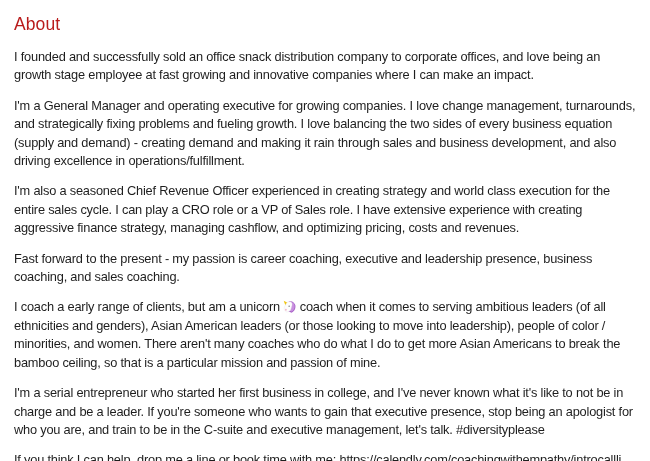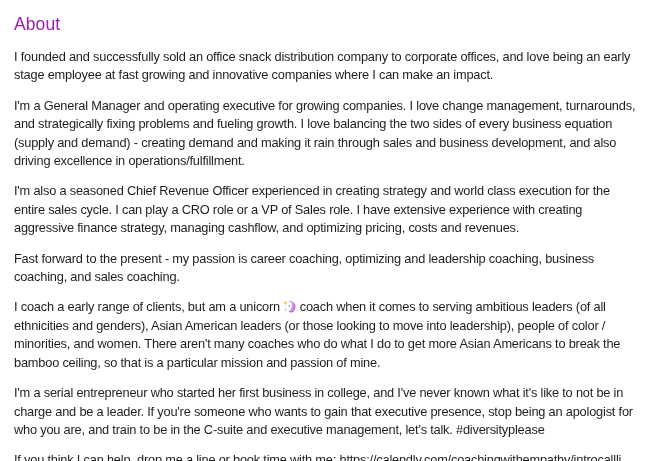--- a/index.html
+++ b/index.html
@@ -15,21 +15,21 @@
     background: #ffffff;
     font-family: "Liberation Sans", "DejaVu Sans", sans-serif;
     color: #1b1b1b;
   }
   .section-title {
     margin: 0 0 13px 0;
     font-size: 17.5px;
     line-height: 22px;
     font-weight: 500;
     letter-spacing: 0.1px;
-    color: #a21caf;
+    color: #b91c1c;
   }
   .about-paragraph {
     margin: 0 0 12px 0;
     font-size: 12.8px;
     line-height: 18.4px;
     letter-spacing: -0.2px;
     font-weight: 400;
     color: #1e1e1e;
     word-wrap: break-word;
   }
@@ -53,27 +53,27 @@
     text-decoration: none;
   }
 </style>
 </head>
 <body>
 
 <div class="about-section">
 
   <h2 class="section-title">About</h2>
 
-  <p class="about-paragraph">I founded and successfully sold an office snack distribution company to corporate offices, and love being an early stage employee at fast growing and innovative companies where I can make an impact.</p>
+  <p class="about-paragraph">I founded and successfully sold an office snack distribution company to corporate offices, and love being an growth stage employee at fast growing and innovative companies where I can make an impact.</p>
 
   <p class="about-paragraph">I'm a General Manager and operating executive for growing companies. I love change management, turnarounds, and strategically fixing problems and fueling growth. I love balancing the two sides of every business equation (supply and demand) - creating demand and making it rain through sales and business development, and also driving excellence in operations/fulfillment.</p>
 
   <p class="about-paragraph">I'm also a seasoned Chief Revenue Officer experienced in creating strategy and world class execution for the entire sales cycle. I can play a CRO role or a VP of Sales role. I have extensive experience with creating aggressive finance strategy, managing cashflow, and optimizing pricing, costs and revenues.</p>
 
-  <p class="about-paragraph">Fast forward to the present - my passion is career coaching, optimizing and leadership coaching, business coaching, and sales coaching.</p>
+  <p class="about-paragraph">Fast forward to the present - my passion is career coaching, executive and leadership presence, business coaching, and sales coaching.</p>
 
   <p class="about-paragraph"><span>I coach a early range of clients, but am a unicorn </span><span class="emoji" title="🦄"><svg viewBox="0 0 36 36" aria-hidden="true">
           <path fill="#a964c7" d="M16 4c9-3 16 3 18 10 2 8-2 18-10 21l-10-4 4-14z"></path>
           <path fill="#c98fe0" d="M20 6c6-1 11 3 12 9 1 7-2 14-8 17l-7-3 3-12z"></path>
           <path fill="#f1c40f" d="M2 2l13 7-8 7z"></path>
           <path fill="#fdfdfd" stroke="#e3e3e3" stroke-width="1" d="M8 32c-4-2-6-8-4-13l5-9c2-4 7-6 11-5 4 1 6 5 5 9l-3 11c-1 5-6 8-10 8-2 0-3 0-4-1z"></path>
           <circle cx="8" cy="27" r="2.6" fill="#f3b6ce"></circle>
           <circle cx="17" cy="17" r="1.6" fill="#4a4a4a"></circle>
         </svg></span><span> coach when it comes to serving ambitious leaders (of all ethnicities and genders), Asian American leaders (or those looking to move into leadership), people of color / minorities, and women. There aren't many coaches who do what I do to get more Asian Americans to break the bamboo ceiling, so that is a particular mission and passion of mine.</span></p>
 

